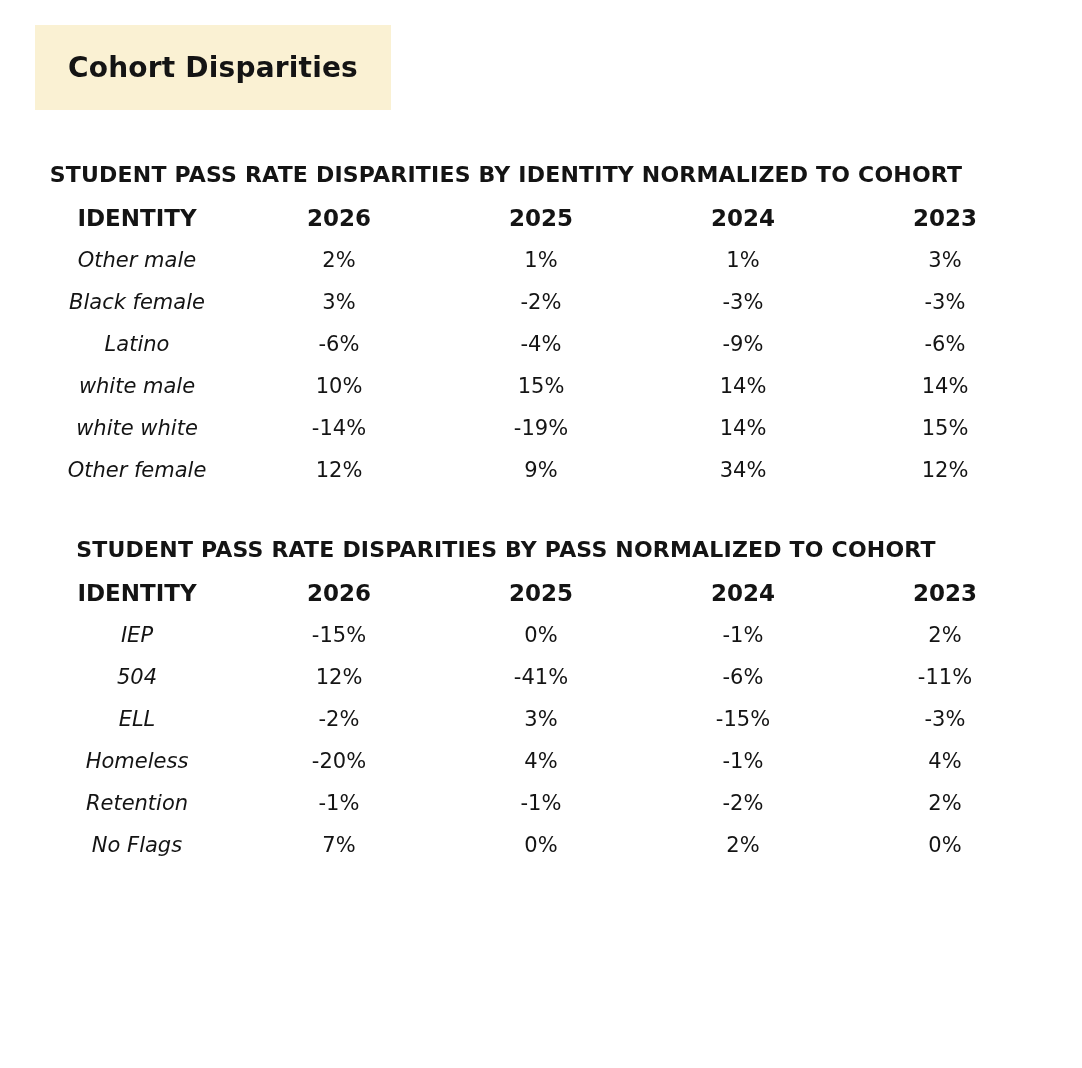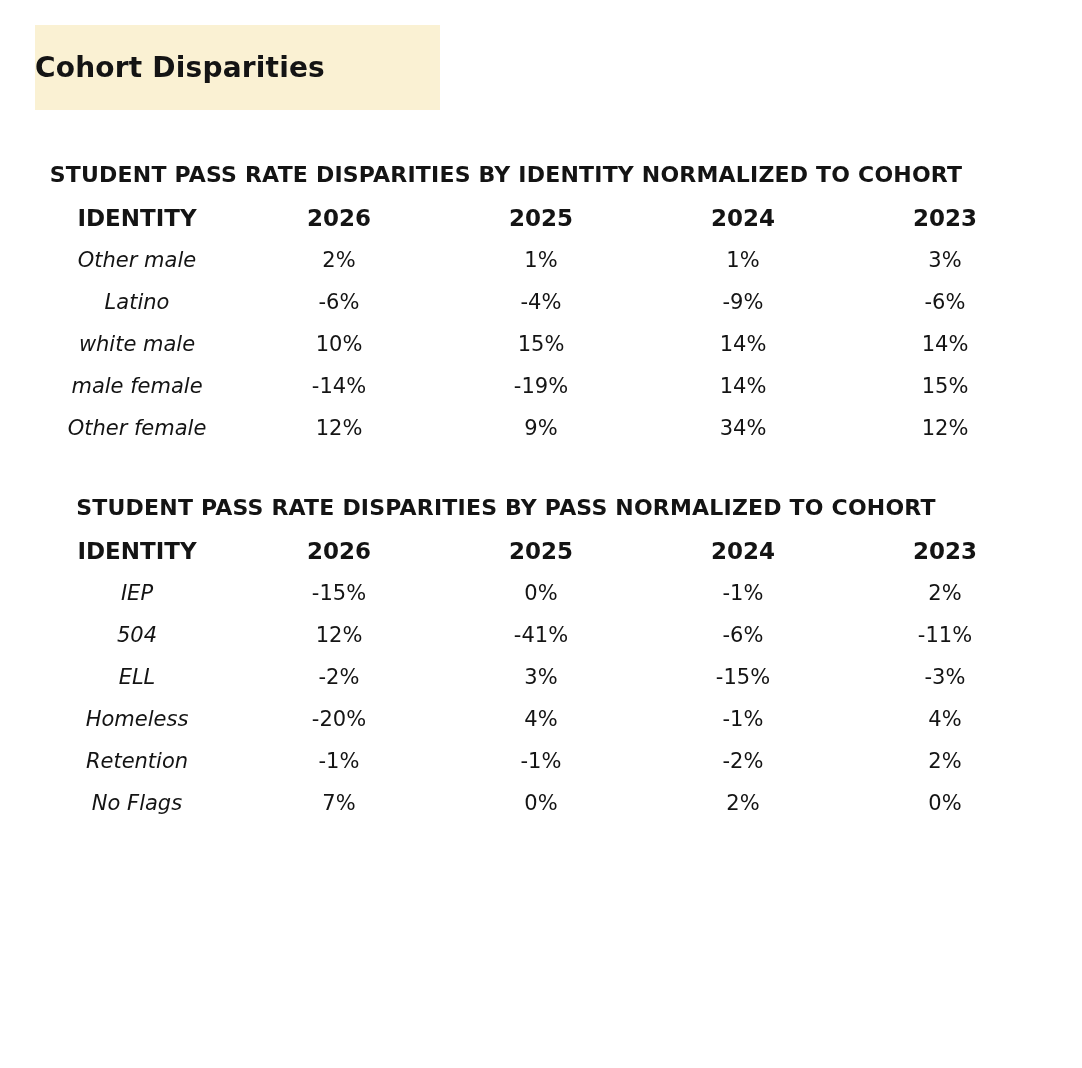--- a/index.html
+++ b/index.html
@@ -7,26 +7,26 @@
     padding: 0;
     background: #ffffff;
     width: 1082px;
     height: 1068px;
     font-family: "DejaVu Sans", "Liberation Sans", sans-serif;
     color: #141414;
     overflow: hidden;
   }
   .title-box {
     margin: 25px 0 0 35px;
-    width: 405px;
+    width: 356px;
     height: 85px;
     background: #FAF1D3;
     display: flex;
     align-items: center;
-    justify-content: flex-start;
+    justify-content: center;
   }
   .title-box .title-text {
     font-size: 28px;
     font-weight: 700;
     letter-spacing: 0.2px;
   }
   .table-block { width: 1012px; }
   .table-block.first { margin-top: 52px; }
   .table-block.second { margin-top: 46px; }
   .table-title {
@@ -91,35 +91,42 @@
     </thead>
     <tbody>
       <tr>
         <td class="row-label">Other male</td>
         <td>2%</td>
         <td>1%</td>
         <td>1%</td>
         <td>3%</td>
       </tr>
       <tr>
+        <td class="row-label">Black female</td>
+        <td>3%</td>
+        <td>-2%</td>
+        <td>-3%</td>
+        <td>-3%</td>
+      </tr>
+      <tr>
         <td class="row-label">Latino</td>
         <td>-6%</td>
         <td>-4%</td>
         <td>-9%</td>
         <td>-6%</td>
       </tr>
       <tr>
         <td class="row-label">white male</td>
         <td>10%</td>
         <td>15%</td>
         <td>14%</td>
         <td>14%</td>
       </tr>
       <tr>
-        <td class="row-label">male female</td>
+        <td class="row-label">white white</td>
         <td>-14%</td>
         <td>-19%</td>
         <td>14%</td>
         <td>15%</td>
       </tr>
       <tr>
         <td class="row-label">Other female</td>
         <td>12%</td>
         <td>9%</td>
         <td>34%</td>

